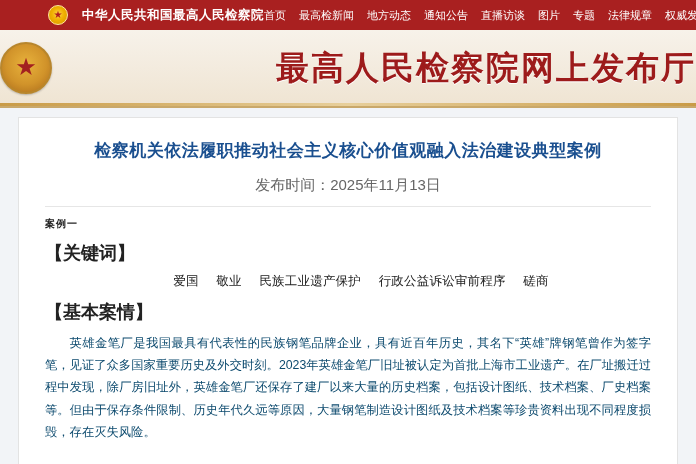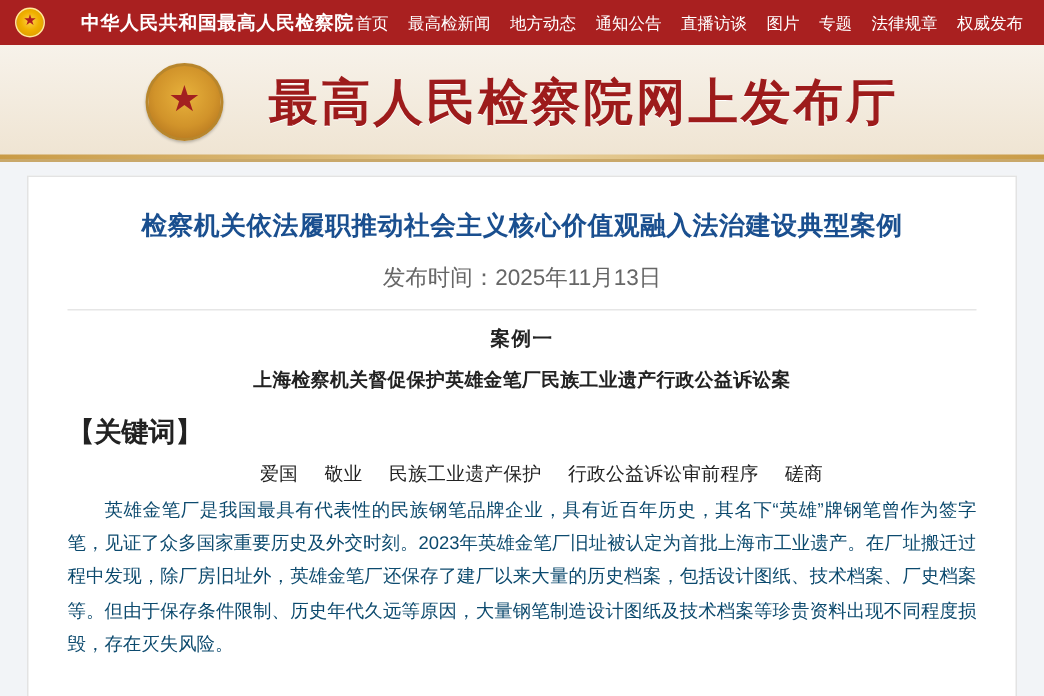--- a/index.html
+++ b/index.html
@@ -23,22 +23,23 @@
     height: 30px;
     background: #a92020;
     display: flex;
     align-items: center;
     padding: 0 10px;
     color: #fff;
   }
   .brand {
     display: flex;
     align-items: center;
-    gap: 24px;
+    gap: 14px;
     flex: 0 0 auto;
+    margin-left: 38px;
   }
   .brand-emblem {
     width: 20px; height: 20px;
     border-radius: 50%;
     background: radial-gradient(circle at 50% 45%, #ffd24a 0%, #f0b000 45%, #d79400 100%);
     border: 1px solid #ffe79a;
     position: relative;
     flex: 0 0 auto;
   }
   .brand-emblem::after {
@@ -71,21 +72,21 @@
     white-space: nowrap;
   }
 
   
   .hero {
     height: 78px;
     background: linear-gradient(180deg, #f7f2ea 0%, #efe4d2 100%);
     border-bottom: 2px solid #c9a86a;
     display: flex;
     align-items: center;
-    justify-content: center;
+    justify-content: space-between;
     gap: 30px;
     position: relative;
   }
   .hero::before {
     content: "";
     position: absolute;
     left: 0; right: 0; bottom: 0;
     height: 3px;
     background: linear-gradient(90deg, #c99b46, #e7cf9b, #c99b46);
   }
@@ -142,22 +143,21 @@
     font-size: 15px;
     color: #666;
     margin-bottom: 11px;
   }
   .divider {
     border: none;
     border-top: 1px solid #e6e6e6;
     margin: 0 0 10px 0;
   }
   .case-label {
-    text-align: center;
-    font-size: 13px;
+    font-size: 10px;
     font-weight: bold;
     color: #222;
     margin: 2px 0 10px 0;
     letter-spacing: 1px;
   }
   .case-title {
     text-align: center;
     font-size: 12.5px;
     font-weight: bold;
     color: #222;
@@ -217,22 +217,22 @@
   </div>
 
   <div class="card">
     <div class="doc-title">检察机关依法履职推动社会主义核心价值观融入法治建设典型案例</div>
     <div class="meta">
       <span>发布时间：</span><span>2025年11月13日</span>
     </div>
     <hr class="divider">
 
     <div class="case-label">案例一</div>
-    <div class="case-title">上海检察机关督促保护英雄金笔厂民族工业遗产行政公益诉讼案</div>
 
     <div class="sect-head">【关键词】</div>
     <div class="keywords">爱国  敬业  民族工业遗产保护  行政公益诉讼审前程序  磋商</div>
 
+    <div class="sect-head">【基本案情】</div>
     <p class="para">英雄金笔厂是我国最具有代表性的民族钢笔品牌企业，具有近百年历史，其名下“英雄”牌钢笔曾作为签字笔，见证了众多国家重要历史及外交时刻。2023年英雄金笔厂旧址被认定为首批上海市工业遗产。在厂址搬迁过程中发现，除厂房旧址外，英雄金笔厂还保存了建厂以来大量的历史档案，包括设计图纸、技术档案、厂史档案等。但由于保存条件限制、历史年代久远等原因，大量钢笔制造设计图纸及技术档案等珍贵资料出现不同程度损毁，存在灭失风险。</p>
 
   </div>
 
 </div>
 
 </body></html>

